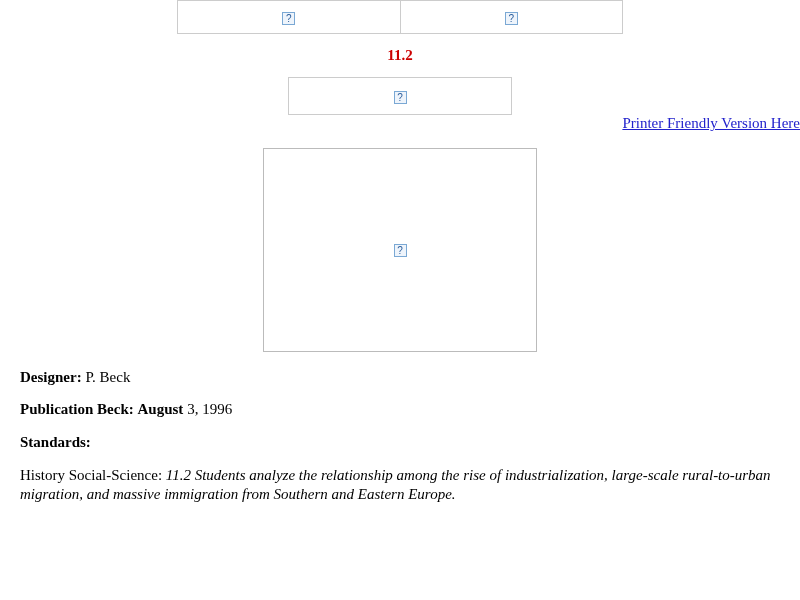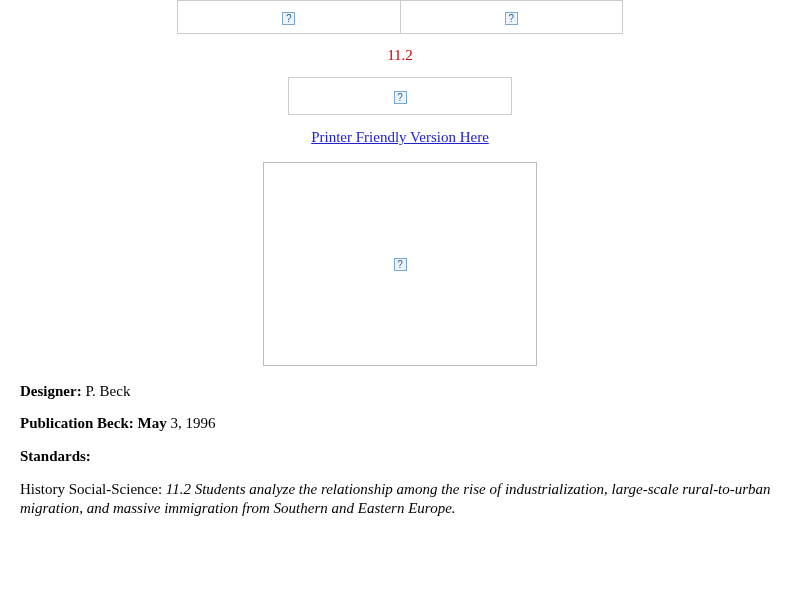--- a/index.html
+++ b/index.html
@@ -57,21 +57,21 @@
     color: #cc0000;
     font-family: "Liberation Serif", serif;
     font-weight: bold;
     font-size: 27px;
     margin: 18px 0 0 0;
     letter-spacing: 0.2px;
   }
   .subtitle {
     text-align: center;
     color: #cc0000;
-    font-weight: normal;
+    font-weight: bold;
     font-size: 15px;
     margin: 13px 0 0 0;
   }
   .author {
     text-align: center;
     color: #cc0000;
     font-weight: bold;
     font-size: 15px;
     margin: 14px 0 0 0;
   }
@@ -84,22 +84,21 @@
   }
   .mid-table td {
     border: 1px solid #cccccc;
     height: 36px;
     text-align: center;
     vertical-align: middle;
     padding: 0;
   }
 
   .printer-link-wrap {
-    text-align: center;
-    margin-top: 14px;
+    text-align: right;
   }
   .printer-link {
     color: #2222cc;
     text-decoration: underline;
     font-size: 15px;
     font-family: "Liberation Serif", serif;
     cursor: pointer;
   }
 
   
@@ -184,21 +183,21 @@
   </div>
 
   <div class="meta">
     <div class="meta-line">
       <span class="meta-label">Designer:</span>
       <span>P. Beck</span>
     </div>
 
     <div class="meta-line">
       <span class="meta-label">Publication Beck:</span>
-      <span class="meta-label">May</span>
+      <span class="meta-label">August</span>
       <span>3, 1996</span>
     </div>
 
     <div class="standards-head">Standards:</div>
 
     <div class="standard-body">
       <span>History Social-Science:</span>
       <span class="ital">11.2 Students analyze the relationship among the rise of industrialization, large-scale rural-to-urban migration, and massive immigration from Southern and Eastern Europe.</span>
     </div>
 

